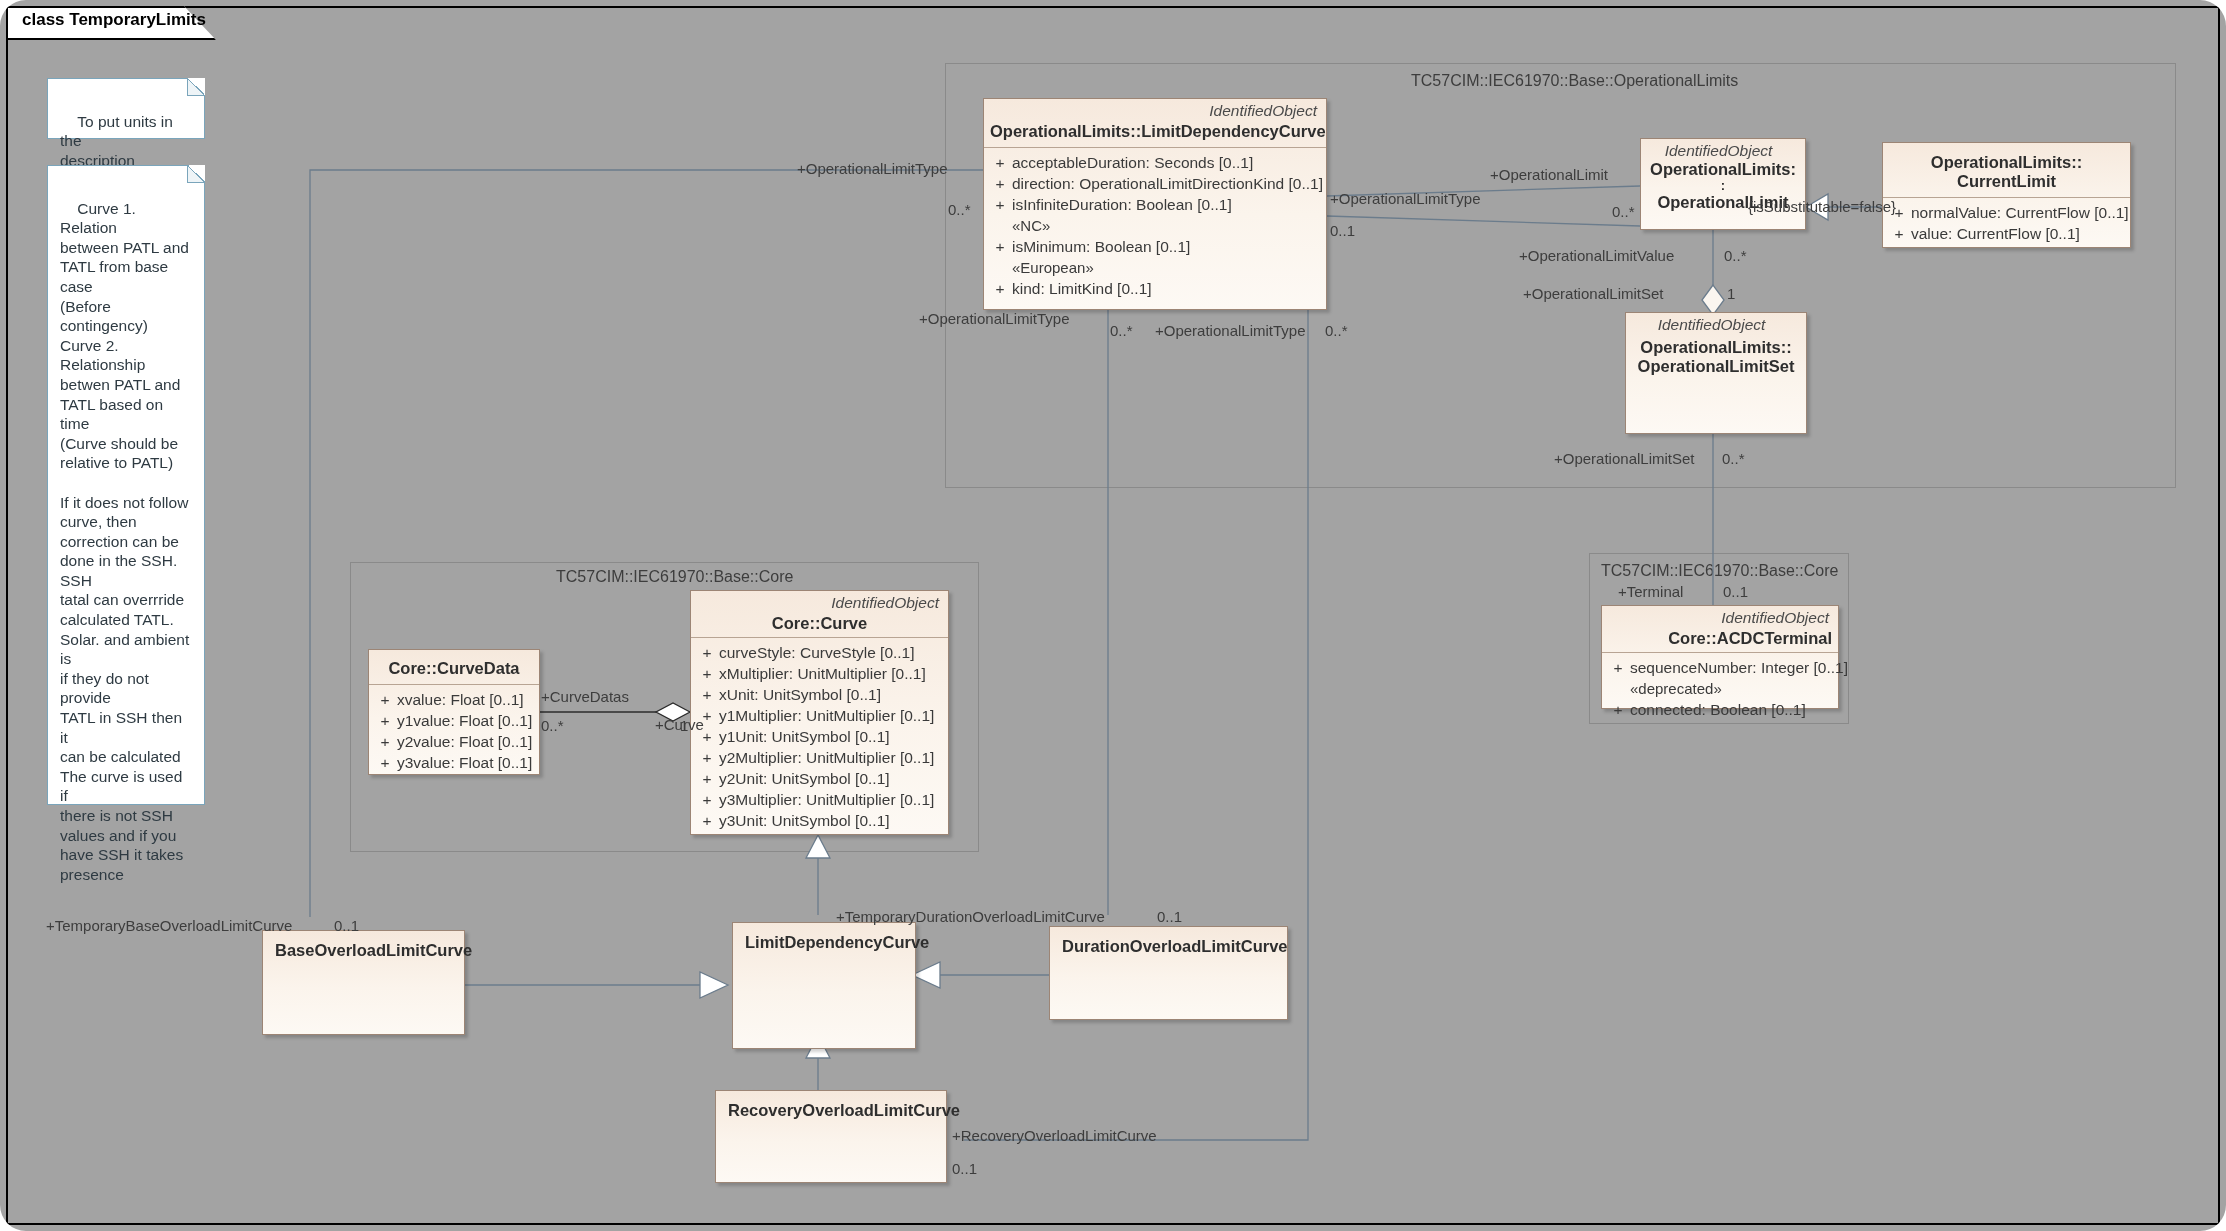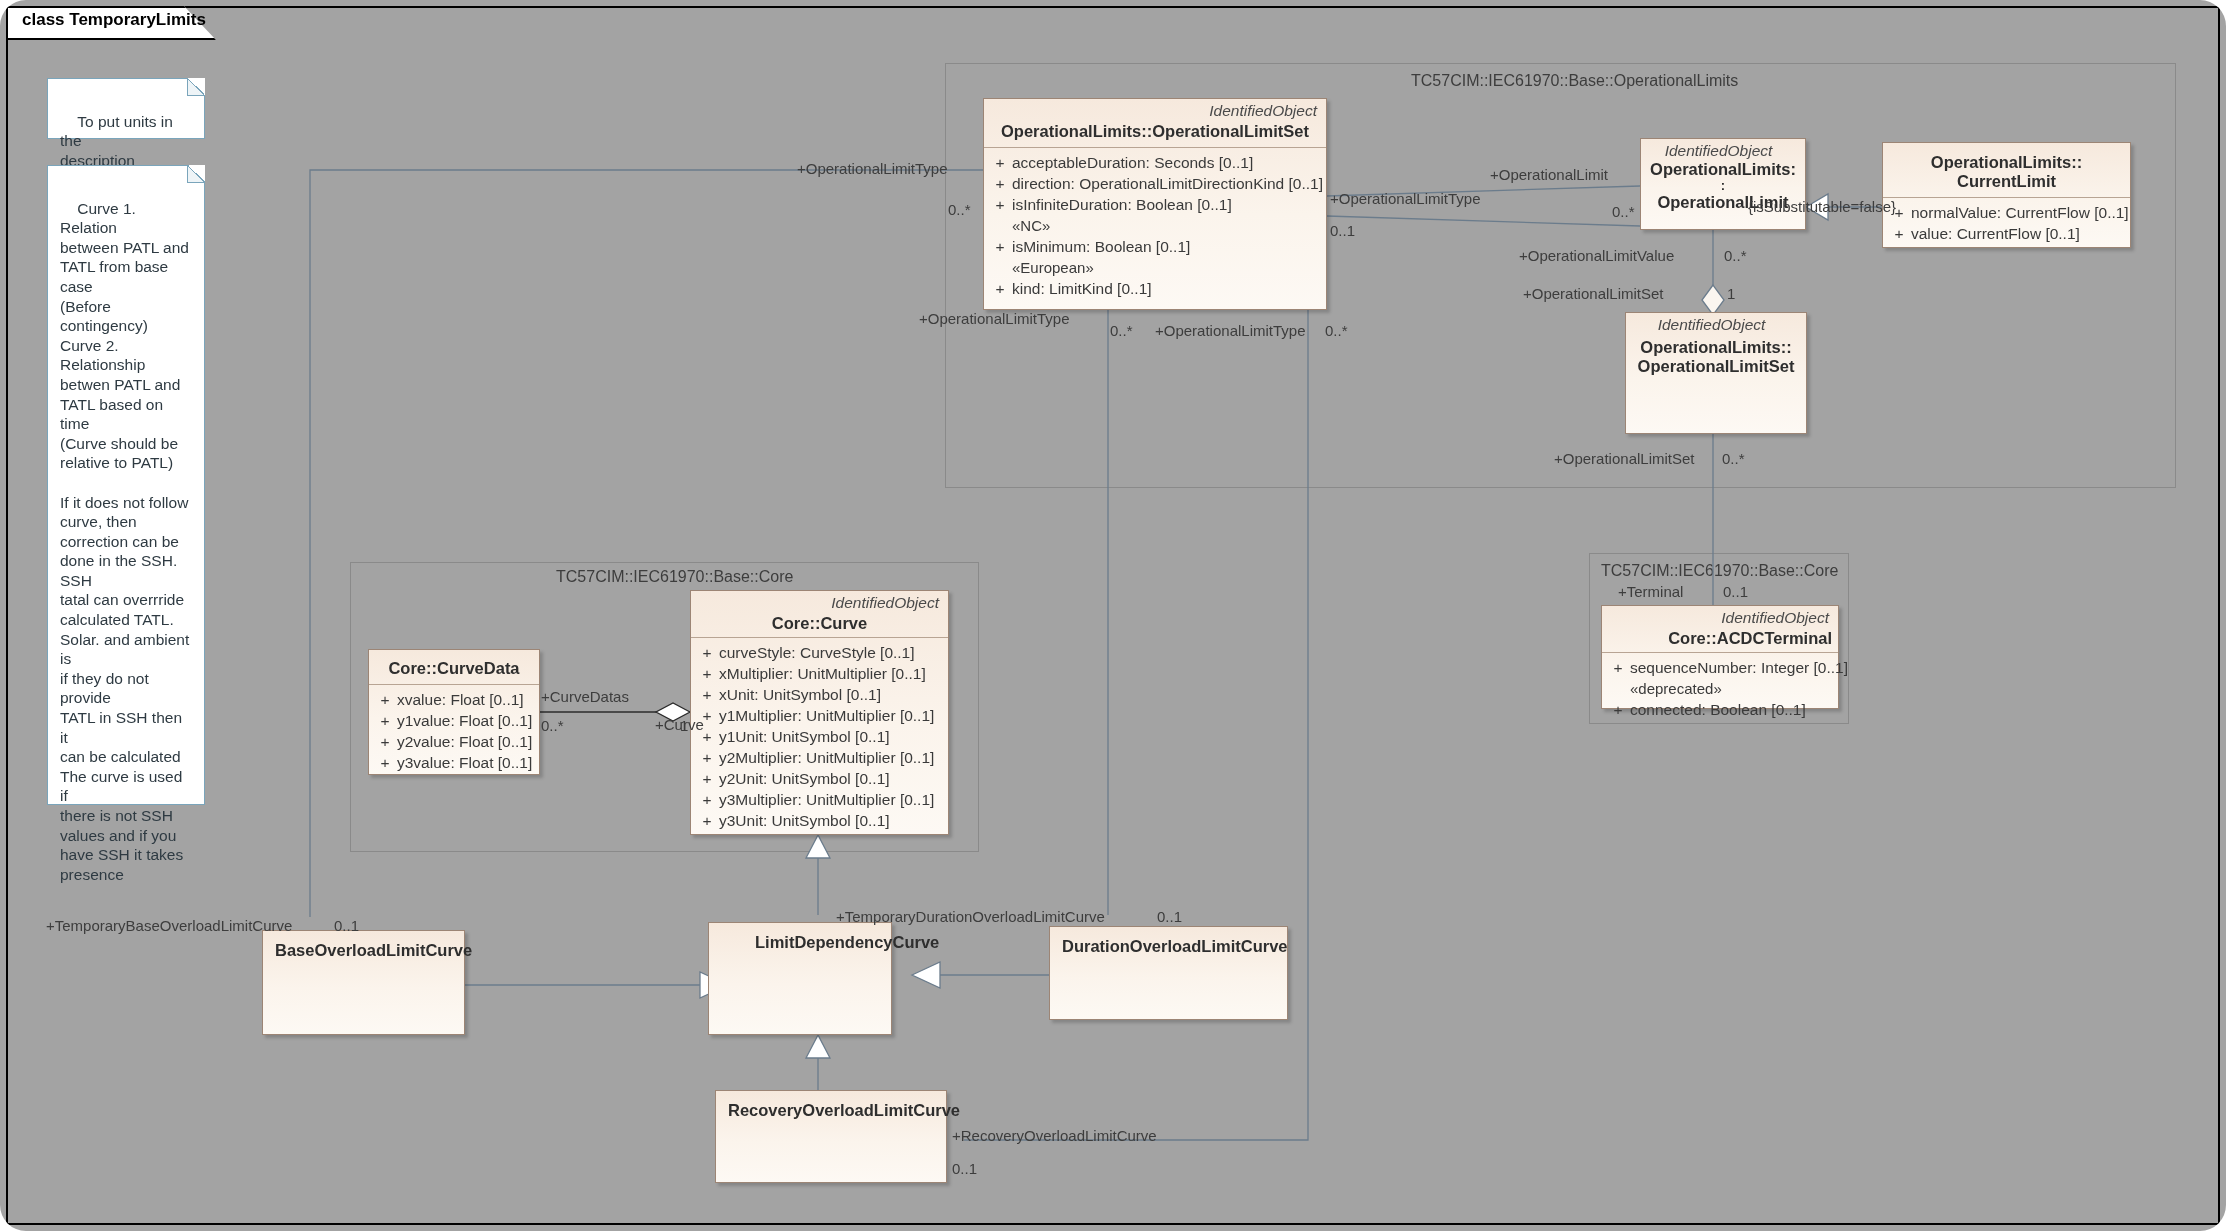--- a/index.html
+++ b/index.html
@@ -241,21 +241,21 @@
 
     <path d="M 1049,975 L 940,975" fill="none" stroke="#6b7c8c" stroke-width="1.3"></path>
     <polygon points="912,975 940,962 940,988" fill="#ffffff" stroke="#6b7c8c" stroke-width="1.3"></polygon>
 
     <path d="M 818,1092 L 818,1035" fill="none" stroke="#6b7c8c" stroke-width="1.3"></path>
     <polygon points="818,1035 806,1058 830,1058" fill="#ffffff" stroke="#6b7c8c" stroke-width="1.3"></polygon>
   </svg>
 
   <div class="uml" style="left:983px; top:98px; width:344px; height:212px;">
     <div class="stereo">IdentifiedObject</div>
-    <div class="cname">OperationalLimits::OperationalLimitSet</div>
+    <div class="cname">OperationalLimits::LimitDependencyCurve</div>
     <div class="divider"></div>
     <div class="attrs">
       <div class="attr"><span class="vis">+</span><span>acceptableDuration: Seconds [0..1]</span></div>
       <div class="attr"><span class="vis">+</span><span>direction: OperationalLimitDirectionKind [0..1]</span></div>
       <div class="attr"><span class="vis">+</span><span>isInfiniteDuration: Boolean [0..1]</span></div>
       <div class="attr stereoline">«NC»</div>
       <div class="attr"><span class="vis">+</span><span>isMinimum: Boolean [0..1]</span></div>
       <div class="attr stereoline">«European»</div>
       <div class="attr"><span class="vis">+</span><span>kind: LimitKind [0..1]</span></div>
     </div>
@@ -326,21 +326,21 @@
       <div class="attr"><span class="vis">+</span><span>y1value: Float [0..1]</span></div>
       <div class="attr"><span class="vis">+</span><span>y2value: Float [0..1]</span></div>
       <div class="attr"><span class="vis">+</span><span>y3value: Float [0..1]</span></div>
     </div>
   </div>
 
   <div class="uml plain" style="left:262px; top:930px; width:203px; height:105px;">
     <div class="cname">BaseOverloadLimitCurve</div>
   </div>
 
-  <div class="uml plain" style="left:708px; top:922px; width:184px; height:113px;padding-left:34px;">
+  <div class="uml plain" style="left:732px; top:922px; width:184px; height:127px;">
     <div class="cname">LimitDependencyCurve</div>
   </div>
 
   <div class="uml plain" style="left:1049px; top:926px; width:239px; height:94px;">
     <div class="cname">DurationOverloadLimitCurve</div>
   </div>
 
   <div class="uml plain" style="left:715px; top:1090px; width:232px; height:93px;">
     <div class="cname">RecoveryOverloadLimitCurve</div>
   </div>

